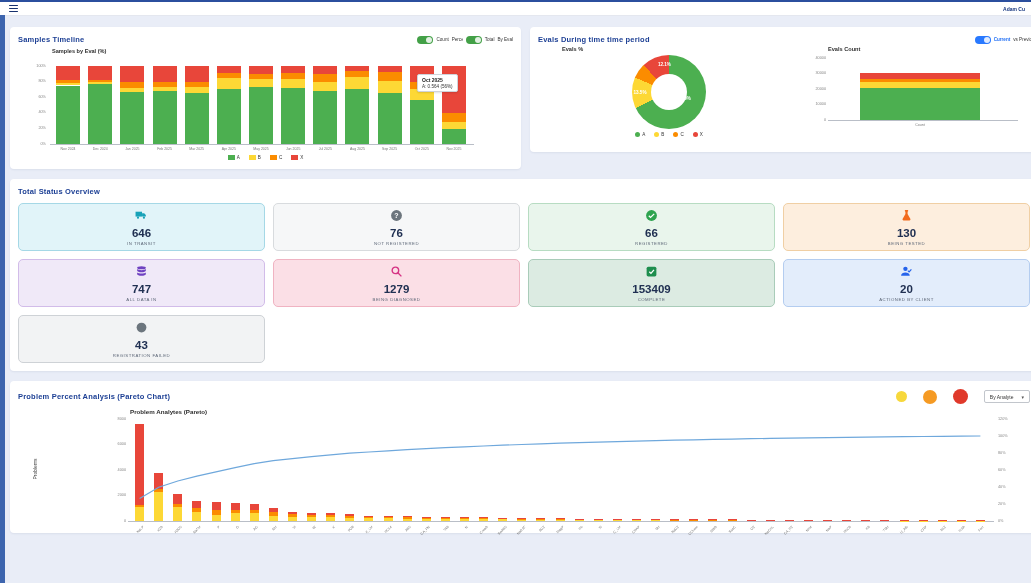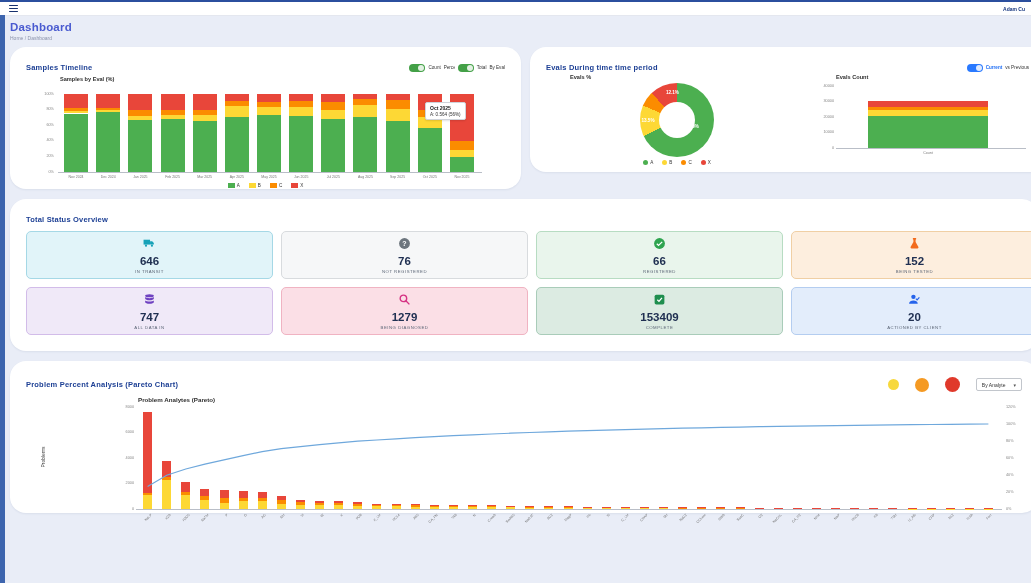--- a/index.html
+++ b/index.html
@@ -10,21 +10,21 @@
   .topbar { margin-top:2px; height:14px; background:#ffffff; border-bottom:1px solid #e4e7ef;
             display:flex; align-items:center; justify-content:space-between; padding:0 6px 0 9px; }
   .hamburger { display:flex; flex-direction:column; gap:1.5px; cursor:pointer; }
   .hamburger span { width:9px; height:1.4px; background:#17316e; border-radius:1px; }
   .user-name { font-size:5px; font-weight:bold; color:#14357f; white-space:nowrap; }
   .page { padding:5px 0 0 10px; }
   .page-title { font-size:11.5px; font-weight:bold; color:#4a5bd0; letter-spacing:.2px; }
   .breadcrumb { font-size:5px; color:#8a92ab; margin-top:2px; }
   .breadcrumb .bc-home { cursor:pointer; }
   .row { display:flex; gap:9px; align-items:flex-start; margin-top:6px; }
-  .card { background:#fff; border-radius:16px; box-shadow:0 1px 2px rgba(40,60,100,.08); padding:16px; }
+  .card { background:#fff; border-radius:4px; box-shadow:0 1px 2px rgba(40,60,100,.08); padding:8px; }
   .samples-card { width:511px; height:142px; flex:none; }
   .evals-card { width:515px; height:125px; flex:none; }
   .card-head { display:flex; justify-content:space-between; align-items:center; }
   .sec-title { font-size:7.5px; font-weight:bold; color:#1c3f94; letter-spacing:.2px; }
   .toggles { display:flex; align-items:center; gap:3px; }
   .toggle { width:16px; height:8px; border-radius:4px; position:relative; flex:none; cursor:pointer; }
   .toggle.green { background:#43a047; }
   .toggle.blue  { background:#2979ff; }
   .toggle .knob { position:absolute; right:1px; top:1px; width:6px; height:6px; border-radius:50%; background:rgba(255,255,255,.85); }
   .tg-label { font-size:4.6px; color:#333; white-space:nowrap; }
@@ -77,28 +77,20 @@
 <header class="topbar">
   <div class="hamburger">
       <span></span>
       <span></span>
       <span></span>
     </div>
   <div class="user-name">Adam Cu</div>
 </header>
 
 <div class="page">
-  <div>
-    <div class="page-title">Dashboard</div>
-    <div class="breadcrumb">
-      <span class="bc-home">Home</span>
-      <span>/</span>
-      <span>Dashboard</span>
-    </div>
-  </div>
 
   <div class="row">
 
     <section class="card samples-card">
       <div class="card-head">
         <div class="sec-title">Samples Timeline</div>
         <div class="toggles">
           <div class="toggle green">
               <div class="knob"></div>
             </div>
@@ -296,21 +288,21 @@
               <circle cx="12" cy="12" r="10" fill="#2ea44f"></circle>
               <path d="M7 12.5l3.2 3L17 9" stroke="#fff" stroke-width="2.4" fill="none"></path>
             </svg></span>
           <span class="status-value">66</span>
           <span class="status-label">REGISTERED</span>
         </div>
         <div class="status-card" style="background: rgb(253, 238, 222); border-color: rgb(240, 207, 164);">
           <span><svg viewBox="0 0 24 24" width="13" height="13">
               <path fill="#f26b1d" d="M9 2h6v2l-1 1v4l5 9.2A1.8 1.8 0 0 1 17.2 21H6.8A1.8 1.8 0 0 1 5 18.2L10 9V5L9 4z"></path>
             </svg></span>
-          <span class="status-value">152</span>
+          <span class="status-value">130</span>
           <span class="status-label">BEING TESTED</span>
         </div>
         <div class="status-card" style="background: rgb(240, 233, 248); border-color: rgb(210, 188, 233);">
           <span><svg viewBox="0 0 24 24" width="13" height="13">
               <ellipse cx="12" cy="5" rx="8" ry="2.8" fill="#6f42c1"></ellipse>
               <path fill="#6f42c1" d="M4 7.5c1.6 1.4 4.6 2.1 8 2.1s6.4-.7 8-2.1v3.3c0 1.6-3.6 2.8-8 2.8s-8-1.2-8-2.8z"></path>
               <path fill="#6f42c1" d="M4 13.7c1.6 1.4 4.6 2.1 8 2.1s6.4-.7 8-2.1V17c0 1.6-3.6 2.9-8 2.9S4 18.6 4 17z"></path>
             </svg></span>
           <span class="status-value">747</span>
           <span class="status-label">ALL DATA IN</span>
@@ -332,20 +324,27 @@
           <span class="status-label">COMPLETE</span>
         </div>
         <div class="status-card" style="background: rgb(227, 237, 251); border-color: rgb(180, 205, 240);">
           <span><svg viewBox="0 0 24 24" width="13" height="13">
               <circle cx="10" cy="7" r="4" fill="#2563eb"></circle>
               <path fill="#2563eb" d="M2 20c0-4.2 4-6 8-6s8 1.8 8 6z"></path>
               <path d="M14.5 10.5l2.3 2.2L21 8" stroke="#2563eb" stroke-width="2.2" fill="none"></path>
             </svg></span>
           <span class="status-value">20</span>
           <span class="status-label">ACTIONED BY CLIENT</span>
+        </div>
+        <div class="status-card" style="background: rgb(242, 243, 244); border-color: rgb(206, 210, 214);">
+          <span><svg viewBox="0 0 24 24" width="13" height="13">
+              <circle cx="12" cy="12" r="9" fill="#6c757d"></circle>
+            </svg></span>
+          <span class="status-value">43</span>
+          <span class="status-label">REGISTRATION FAILED</span>
         </div>
       </div>
   </section>
 
   <section class="card pareto-section">
     <div class="card-head">
       <div class="sec-title">Problem Percent Analysis (Pareto Chart)</div>
       <div class="pareto-controls">
         <span class="filter-circle" style="width: 11px; height: 11px; background: rgb(247, 216, 60);"></span>
         <span class="filter-circle" style="width: 14px; height: 14px; background: rgb(245, 154, 35);"></span>

